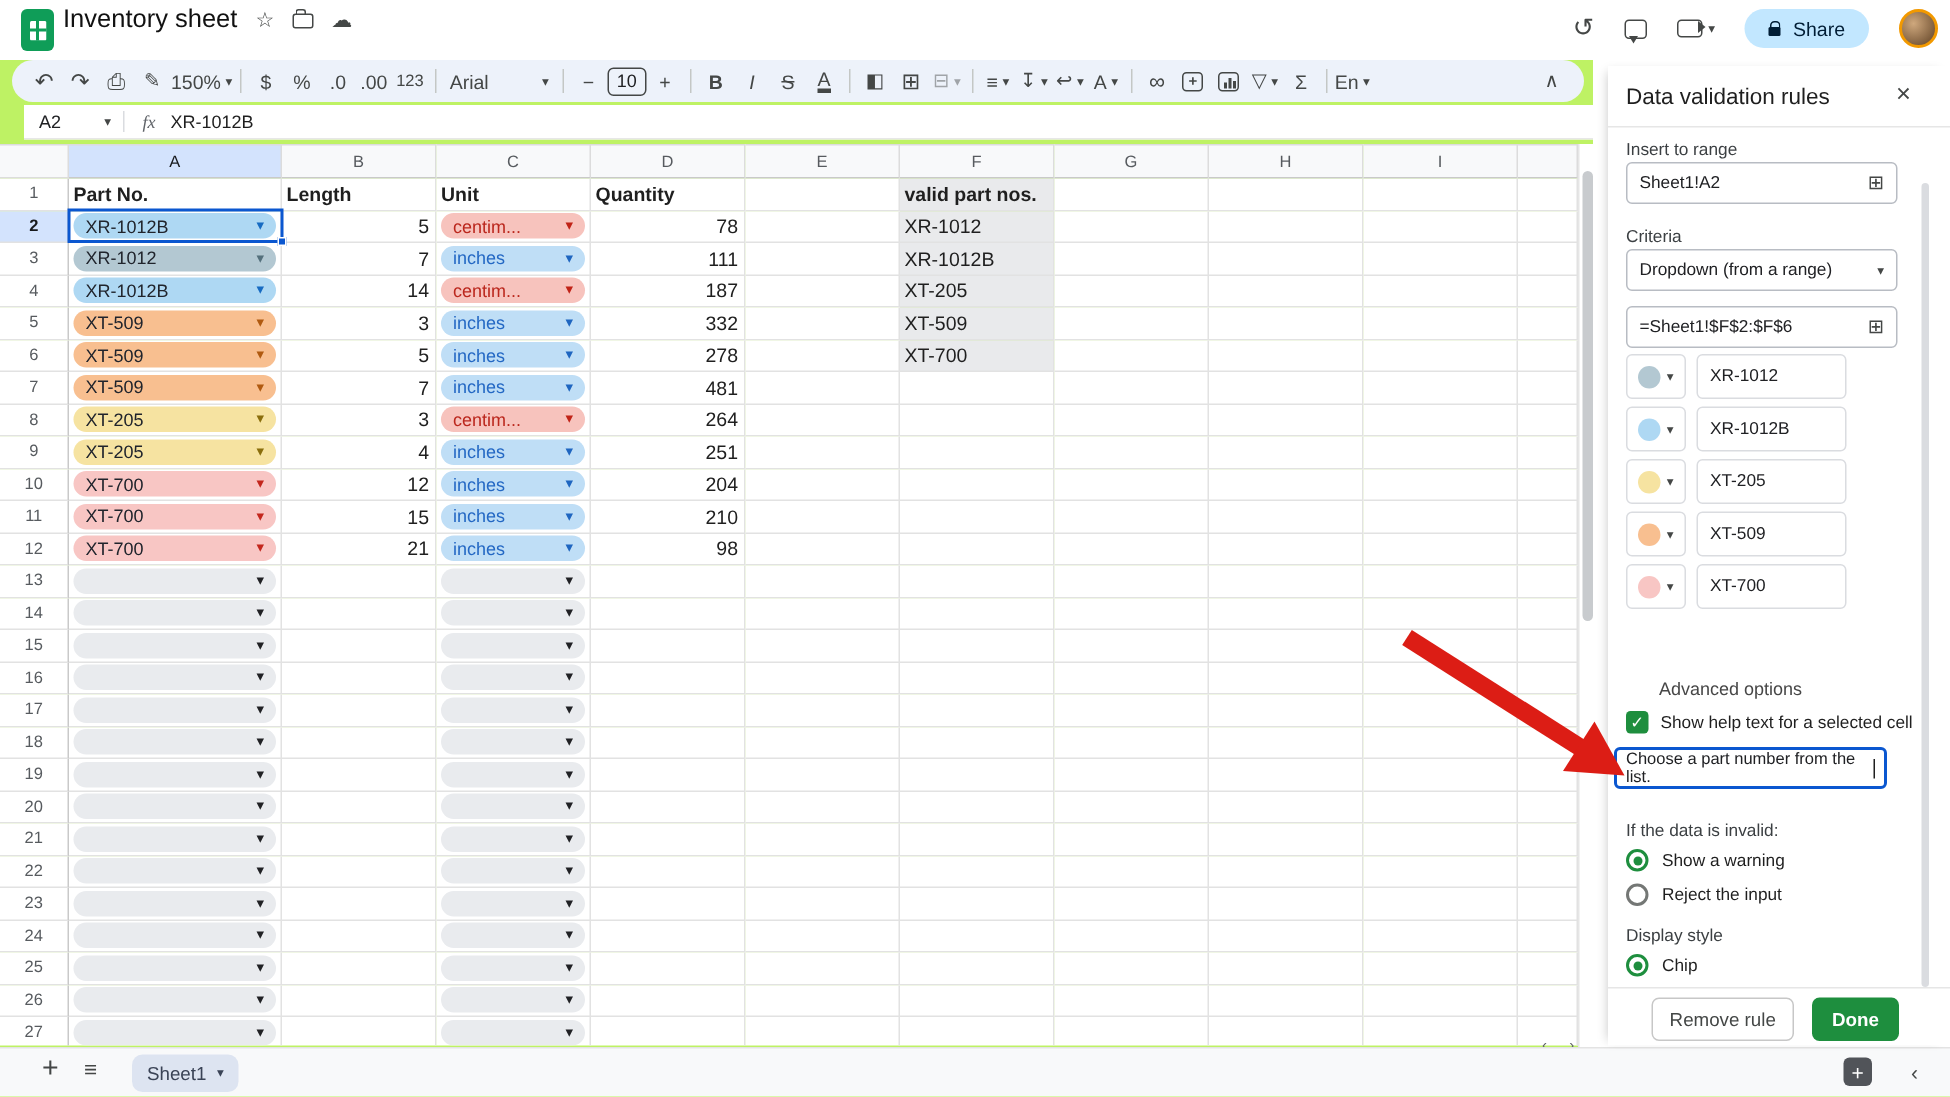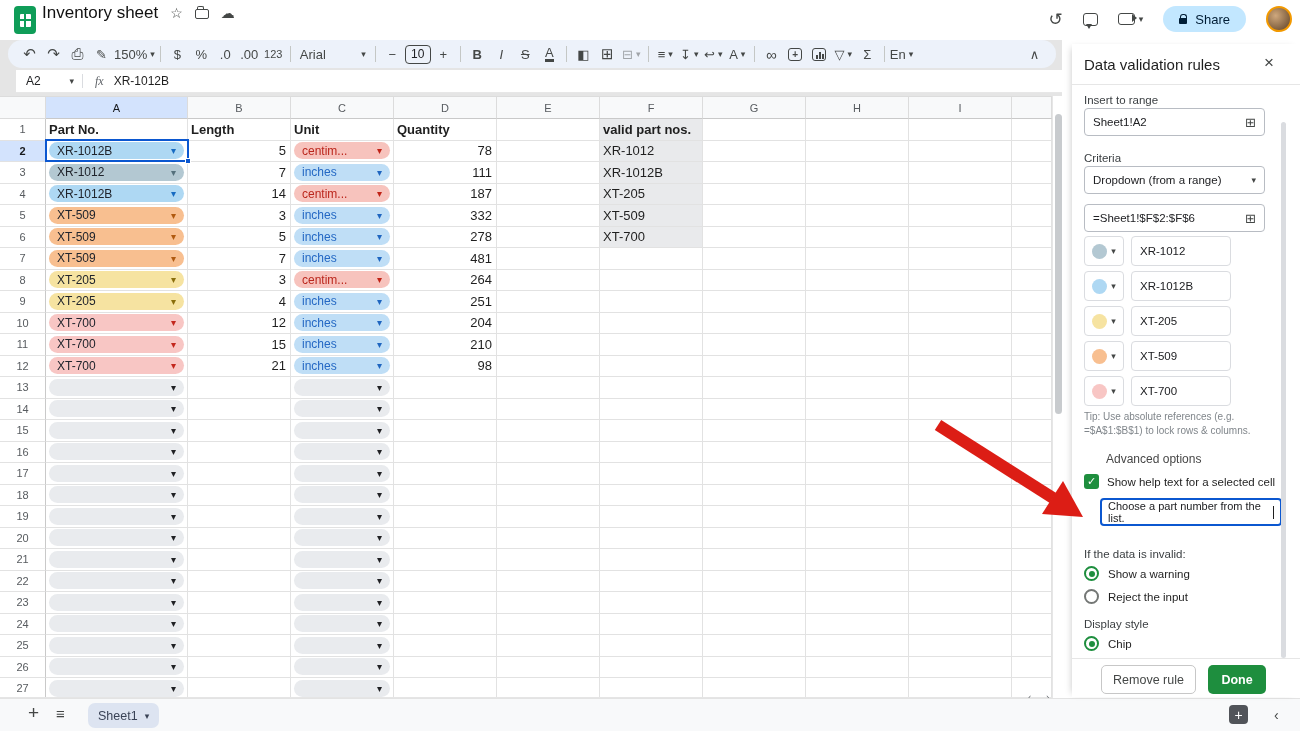--- a/index.html
+++ b/index.html
@@ -1,18 +1,18 @@
 <!DOCTYPE html>
 <html><head>
 <meta charset="utf-8">
 <style>
   *{box-sizing:border-box;margin:0;padding:0}
   html,body{width:1300px;height:731px;overflow:hidden}
   body{font-family:"Liberation Sans","DejaVu Sans",sans-serif;background:#fff;color:#1f1f1f}
-  .app{position:relative;width:1300px;height:731px;background:#e5e5e5;overflow:hidden}
+  .app{position:relative;width:1300px;height:731px;background:#bef264;overflow:hidden}
 
   
   .topbar{position:absolute;left:0;top:0;width:1300px;height:40px;display:flex;align-items:flex-start;background:#fff}
   .logo{position:absolute;left:14px;top:6px;width:22px;height:28px;background:#0f9d58;border-radius:4px;display:flex;align-items:center;justify-content:center}
   .logo-grid{width:11px;height:13px;border-radius:1px;background:linear-gradient(#0f9d58,#0f9d58) center/100% 2px no-repeat,linear-gradient(#0f9d58,#0f9d58) center/2px 100% no-repeat,#fff}
   .tcol{position:absolute;left:42px;top:2px}
   .trow1{display:flex;align-items:center;gap:12px;height:22px}
   .doc-title{font-size:17px;color:#111}
   .hicon{font-size:14px;color:#444746}
   .folder{width:14px;height:10px;border:1.5px solid #444746;border-radius:2px;position:relative;margin-top:2px}
@@ -92,21 +92,21 @@
   .p-select{justify-content:space-between}
   .opt-row{position:absolute;left:12px;display:flex;gap:7px;height:30px}
   .colorbox{width:40px;height:30px;border:1px solid #dadce0;border-radius:4px;display:flex;align-items:center;justify-content:center;gap:4px}
   .colorcircle{width:15px;height:15px;border-radius:50%}
   .opt-input{width:100px;height:30px;border:1px solid #dadce0;border-radius:4px;display:flex;align-items:center;padding:0 8px;font-size:11.5px;color:#202124}
   .p-tip{position:absolute;left:12px;width:190px;font-size:10px;line-height:1.35;color:#80868b}
   .p-adv{position:absolute;left:34px;font-size:12px;color:#474747}
   .chk-row{position:absolute;left:12px;display:flex;align-items:center;gap:8px}
   .checkbox{width:15px;height:15px;background:#1e8e3e;border-radius:3px;color:#fff;font-size:11px;display:flex;align-items:center;justify-content:center}
   .chk-label{font-size:11.5px;color:#1f1f1f}
-  .help-input{position:absolute;left:28px;width:182px;height:28px;border:2px solid #0b57d0;border-radius:4px;display:flex;align-items:center;padding:0 6px;font-size:11px;color:#202124;background:#fff}
+  .help-input{position:absolute;left:4px;width:182px;height:28px;border:2px solid #0b57d0;border-radius:4px;display:flex;align-items:center;padding:0 6px;font-size:11px;color:#202124;background:#fff}
   .cursor{display:inline-block;width:1px;height:13px;background:#1f1f1f;margin-left:1px}
   .radio-row{position:absolute;left:12px;display:flex;align-items:center;gap:9px}
   .radio{width:15px;height:15px;border-radius:50%;border:2px solid #747775;position:relative}
   .radio.checked{border-color:#1e8e3e}
   .radio.checked::after{content:"";position:absolute;left:2.5px;top:2.5px;width:6px;height:6px;border-radius:50%;background:#1e8e3e}
   .radio-label{font-size:11.5px;color:#1f1f1f}
   .p-div2{position:absolute;left:0;right:0;top:614px;height:1px;background:#e6e6e6}
   .btn-remove{position:absolute;left:29px;top:621px;width:95px;height:29px;border:1px solid #c7c7c7;border-radius:5px;background:#fff;display:flex;align-items:center;justify-content:center;font-size:12.5px;color:#444746}
   .btn-done{position:absolute;right:34px;top:621px;width:58px;height:29px;border-radius:5px;background:#1e8e3e;display:flex;align-items:center;justify-content:center;font-size:12.5px;font-weight:700;color:#fff}
   .p-scrollthumb{position:absolute;right:14px;top:78px;width:5px;height:536px;background:#dadce0;border-radius:3px}
@@ -931,21 +931,20 @@
         <span class="opt-input">XT-509</span>
       </div>
       <div class="opt-row" style="top:332px">
         <span class="colorbox">
             <span class="colorcircle" style="background: rgb(248, 198, 196);"></span>
             <span class="crt">▾</span>
           </span>
         <span class="opt-input">XT-700</span>
       </div>
 
-      <div class="p-tip" style="top:366px">Tip: Use absolute references (e.g. =$A$1:$B$1) to lock rows &amp; columns.</div>
       <div class="p-adv" style="top:408px">Advanced options</div>
 
       <div class="chk-row" style="top:430px">
         <span class="checkbox">✓</span>
         <span class="chk-label">Show help text for a selected cell</span>
       </div>
       <div class="help-input" style="top:454px">
         <span>Choose a part number from the list.</span>
           <span class="cursor"></span>
       </div>

